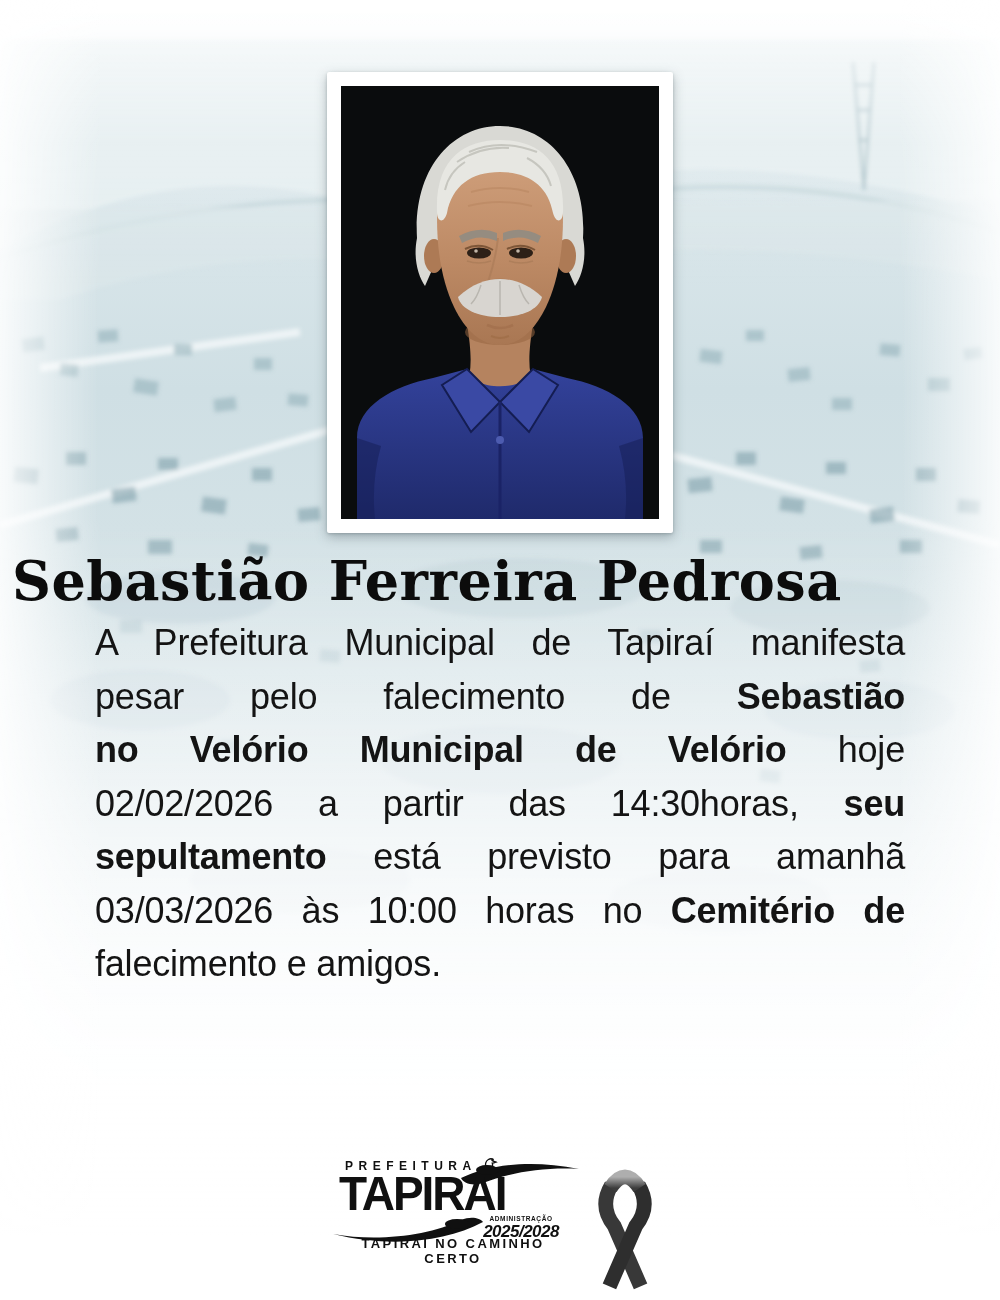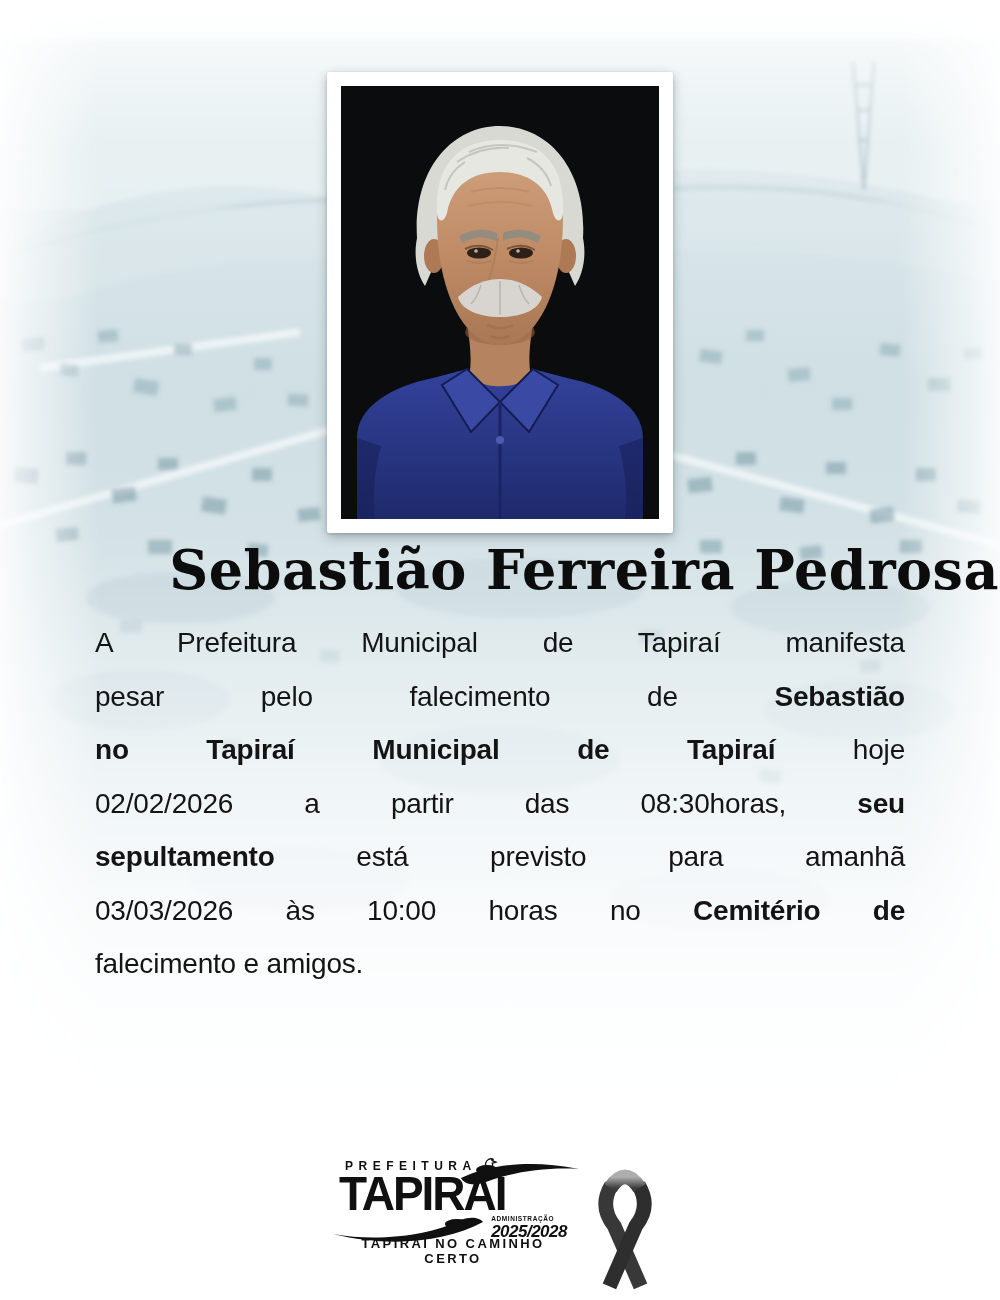--- a/index.html
+++ b/index.html
@@ -31,31 +31,31 @@
   .photo-frame {
     position:absolute; left:327px; top:72px; width:346px; height:461px;
     background:#ffffff; box-sizing:border-box; padding:14px;
     box-shadow:0 4px 12px rgba(55,70,76,.35), 0 1px 3px rgba(55,70,76,.25);
     border-radius:2px;
   }
   .portrait { display:block; width:318px; height:433px; }
 
   
   .title {
-    position:absolute; left:0; right:0; top:534px; margin:1px;
-    text-align:right;
+    position:absolute; left:0; right:0; top:534px; margin:12px;
+    text-align:left;
     font-family:"DejaVu Serif", serif;
     font-weight:700; font-size:54px; line-height:70px;
     letter-spacing:.5px; color:#0c0c0c;
   }
 
   
   .body-text { position:absolute; left:95px; right:95px; top:616px; color:#141414; }
   .jline {
-    margin:0; font-size:28px; line-height:53.5px; height:53.5px;
+    margin:0; font-size:36px; line-height:53.5px; height:53.5px;
     text-align:justify; text-align-last:justify; white-space:nowrap;
     letter-spacing:-0.2px;
   }
   .jline.last { text-align-last:left; white-space:normal; }
   .seg { font-weight:400; }
   .seg.b { font-weight:700; }
 
   
   .footer {
     position:absolute; top:1114px; left:0; width:100%;
@@ -65,21 +65,21 @@
   .prefeitura-row { position:absolute; top:0; left:6px; display:flex; align-items:center; gap:2px; }
   .prefeitura-label { font-size:12px; font-weight:700; letter-spacing:5.5px; }
   .bird { width:20px; height:20px; margin-top:-4px; }
   .city-name {
     position:absolute; top:11px; left:0; width:100%;
     font-size:46px; line-height:48px; font-weight:700; letter-spacing:-2px;
     transform:scaleY(1.04);
   }
   .swoosh-top { position:absolute; top:3px; right:-12px; width:118px; height:24px; }
   .swoosh-bottom { position:absolute; top:58px; left:-6px; width:150px; height:28px; }
-  .admin-block { position:absolute; top:57px; right:0; }
+  .admin-block { position:absolute; top:57px; right:8px; text-align:center; }
   .admin-label { font-size:6.5px; font-weight:700; letter-spacing:.6px; }
   .admin-term { font-size:17px; font-weight:700; font-style:italic; letter-spacing:-.5px; }
   .tagline {
     position:absolute; top:78px; left:0; width:100%;
     text-align:center; font-size:13px; font-weight:700; letter-spacing:2.4px;
   }
   .ribbon-svg { width:72px; height:132px; margin-top:4px; }
 </style>
 </head>
 <body>
@@ -264,22 +264,22 @@
       <path d="M40,360 Q30,396 34,433 L16,433 L16,352 Z" fill="#161f57" opacity=".55"></path>
       <path d="M278,360 Q288,396 284,433 L302,433 L302,352 Z" fill="#161f57" opacity=".55"></path>
     </svg>
   </div>
 
   <h1 class="title">Sebastião Ferreira Pedrosa</h1>
 
   <div class="body-text">
     <p class="jline"><span class="seg">A Prefeitura Municipal de Tapiraí manifesta</span></p>
     <p class="jline"><span class="seg">pesar pelo falecimento de </span><span class="seg b">Sebastião</span></p>
-    <p class="jline"><span class="seg b">no Tapiraí Municipal de Tapiraí</span><span class="seg"> hoje</span></p>
-    <p class="jline"><span class="seg">02/02/2026 a partir das 08:30horas, </span><span class="seg b">seu</span></p>
+    <p class="jline"><span class="seg b">no Velório Municipal de Velório</span><span class="seg"> hoje</span></p>
+    <p class="jline"><span class="seg">02/02/2026 a partir das 14:30horas, </span><span class="seg b">seu</span></p>
     <p class="jline"><span class="seg b">sepultamento</span><span class="seg"> está previsto para amanhã</span></p>
     <p class="jline"><span class="seg">03/03/2026 às 10:00 horas no </span><span class="seg b">Cemitério de</span></p>
     <p class="jline last"><span class="seg">falecimento e amigos.</span></p>
   </div>
 
   <div class="footer">
     <div class="logo">
       <div class="prefeitura-row">
         <span class="prefeitura-label">PREFEITURA</span>
         <svg class="bird" viewBox="0 0 24 24">

